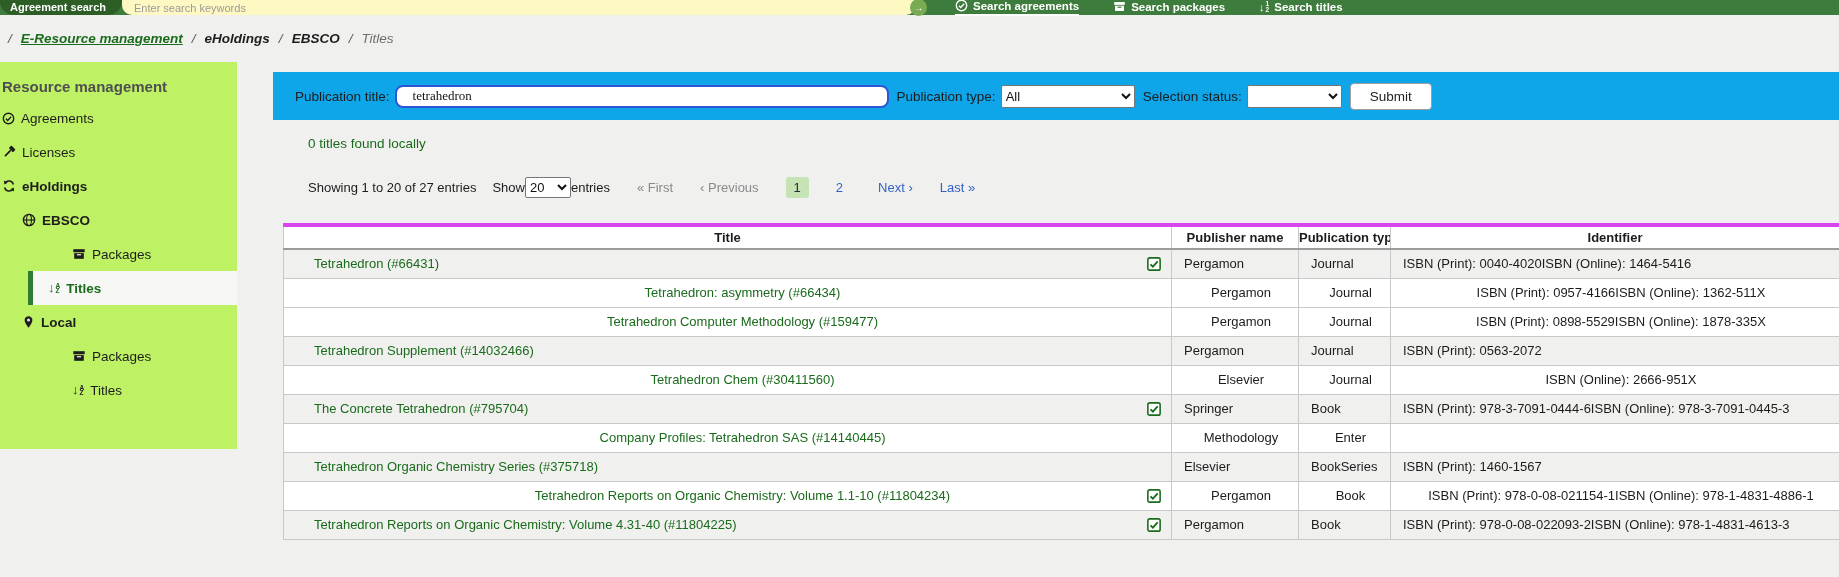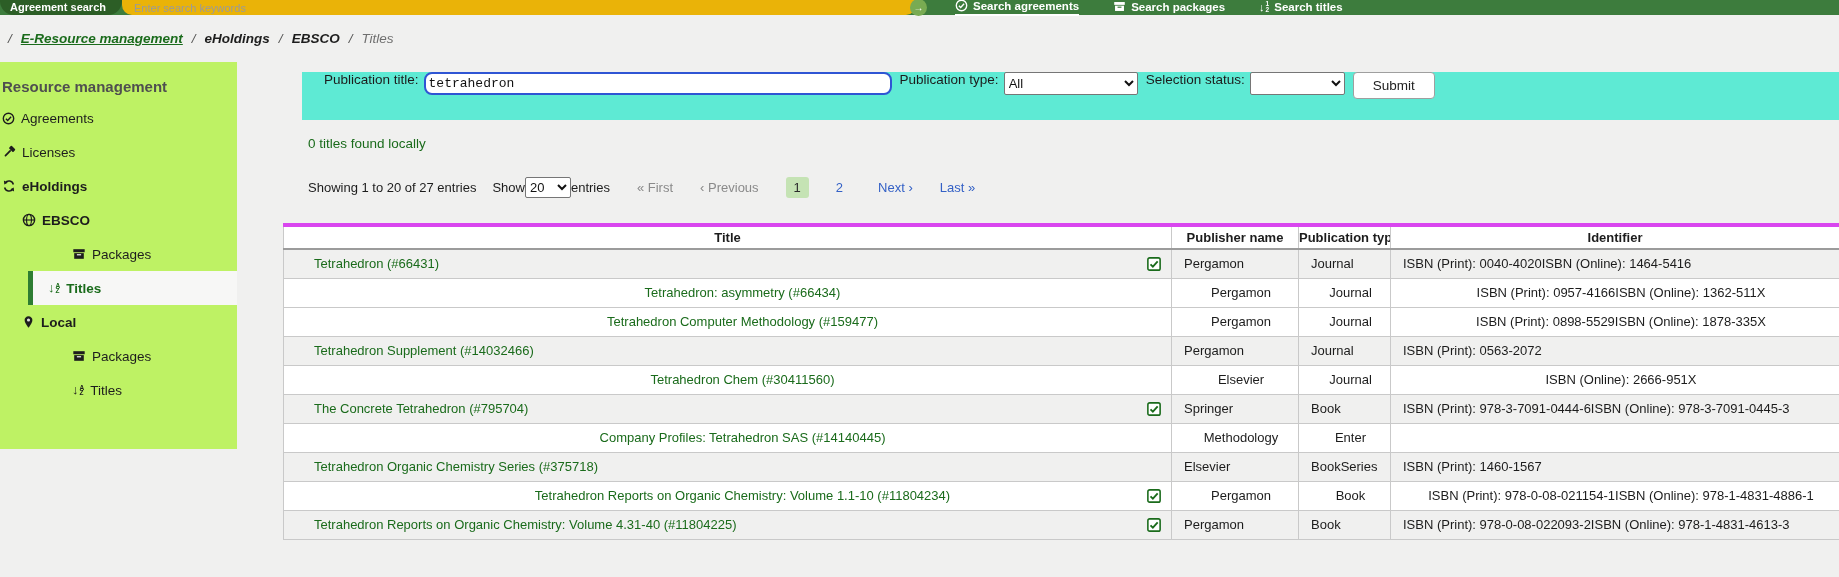--- a/index.html
+++ b/index.html
@@ -10,21 +10,21 @@
     color:#1c1c1c;
   }
   
   .topbar{height:15px;background:#3d7c3d;display:flex;align-items:stretch;position:relative;}
   .tb-pill{
     background:#2c5e26;color:#fff;font-size:11px;font-weight:bold;
     display:flex;align-items:center;padding:0 16px 2px 10px;
     border-radius:0 0 14px 14px;white-space:nowrap;
   }
   .tb-search{
-    width:770px;height:15px;border:none;background:#eab308;border-radius:0 0 10px 10px;
+    width:770px;height:15px;border:none;background:#fef9c3;border-radius:0 0 10px 10px;
     font-size:11px;padding:0 12px;color:#333;outline:none;
     font-family:"Liberation Sans", sans-serif;
   }
   .tb-search::placeholder{color:#9a9a9a;}
   .tb-go{
     width:17px;height:17px;border-radius:50%;background:#79ab52;color:#fff;border:none;
     font-size:10px;line-height:15px;text-align:center;margin:-1px 0 0 -6px;padding:0;cursor:pointer;
     font-weight:bold;
   }
   .tb-nav{display:flex;align-items:center;margin-left:28px;gap:34px;}
@@ -53,28 +53,28 @@
     margin-left:28px;padding-left:15px;background:#f7f7f6;
     border-left:5px solid #2e7d32;color:#1a6b1b;font-weight:bold;
   }
   .sortico{display:inline-flex;align-items:center;}
   .s-arr{font-size:13px;font-weight:bold;line-height:12px;}
   .s-col{display:inline-flex;flex-direction:column;font-size:6.5px;line-height:5.5px;font-weight:bold;margin-left:1px;}
   .tb-nav-item .s-arr{font-size:11px;line-height:10px;}
   
   .main{flex:1;min-width:0;}
   .form-panel{
-    margin:10px 0 0 65px;height:48px;background:#5eead4;
-    display:flex;padding-left:22px;box-sizing:border-box;
+    margin:10px 0 0 36px;height:48px;background:#0ea5e9;
+    display:flex;align-items:center;padding-left:22px;box-sizing:border-box;
   }
   .form-panel label{font-size:13.5px;margin-right:5px;white-space:nowrap;}
   .pub-title-input{
     width:458px;height:19px;border:2.5px solid #2f55d4;border-radius:8px;
-    font-size:13px;padding:0 3px;outline:none;color:#111;
-    font-family:Liberation Mono, monospace;
+    font-size:13px;padding:0 16px;outline:none;color:#111;
+    font-family:Liberation Serif, serif;
   }
   .sel{height:23px;border:1px solid #767676;border-radius:2px;background:#fff;font-size:13px;
     font-family:"Liberation Sans", sans-serif;color:#111;}
   .sel.pubtype{width:134px;margin-right:8px;}
   .sel.selstatus{width:95px;margin-right:8px;}
   .gap1{margin-left:8px;}
   .submit-btn{
     height:27px;padding:0 19px;background:#fff;border:1px solid #9f9f9f;border-radius:4px;
     font-size:13.5px;color:#222;cursor:pointer;font-family:"Liberation Sans", sans-serif;
   }

